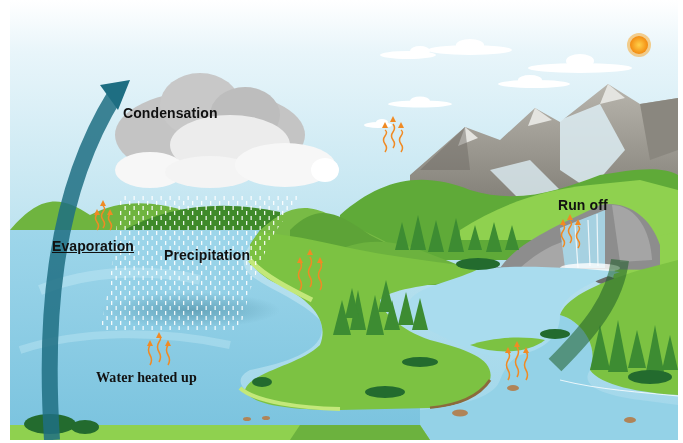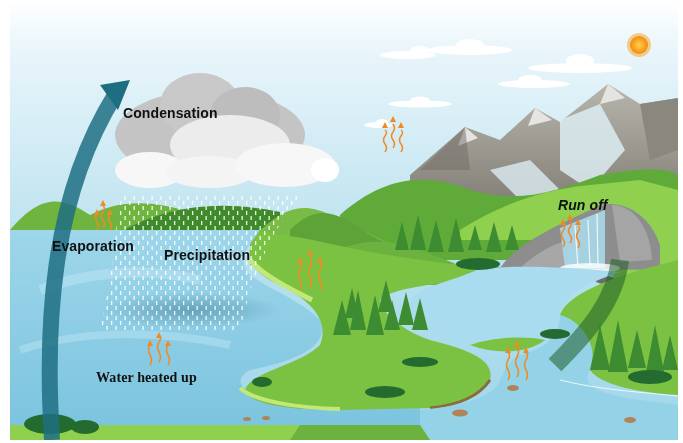--- a/index.html
+++ b/index.html
@@ -252,16 +252,16 @@
   </g>
 
   <g fill="#ffffff">
     <rect x="0" y="0" width="10" height="443"></rect>
     <rect x="678" y="0" width="5" height="443"></rect>
     <rect x="0" y="440" width="683" height="3"></rect>
   </g>
 </svg>
 
 <div class="label" style="left:123px; top:106px;">Condensation</div>
-<div class="label" style="left:52px; top:239px;">Evaporation</div>
+<div class="label" style="left:52px; top:239px;text-decoration:underline;">Evaporation</div>
 <div class="label" style="left:164px; top:248px;">Precipitation</div>
-<div class="label" style="left:558px; top:198px;font-style:italic;">Run off</div>
+<div class="label" style="left:558px; top:198px;">Run off</div>
 <div class="label" style="left:96px; top:371px;font-family:Liberation Serif, serif;">Water heated up</div>
 
 </body></html>

